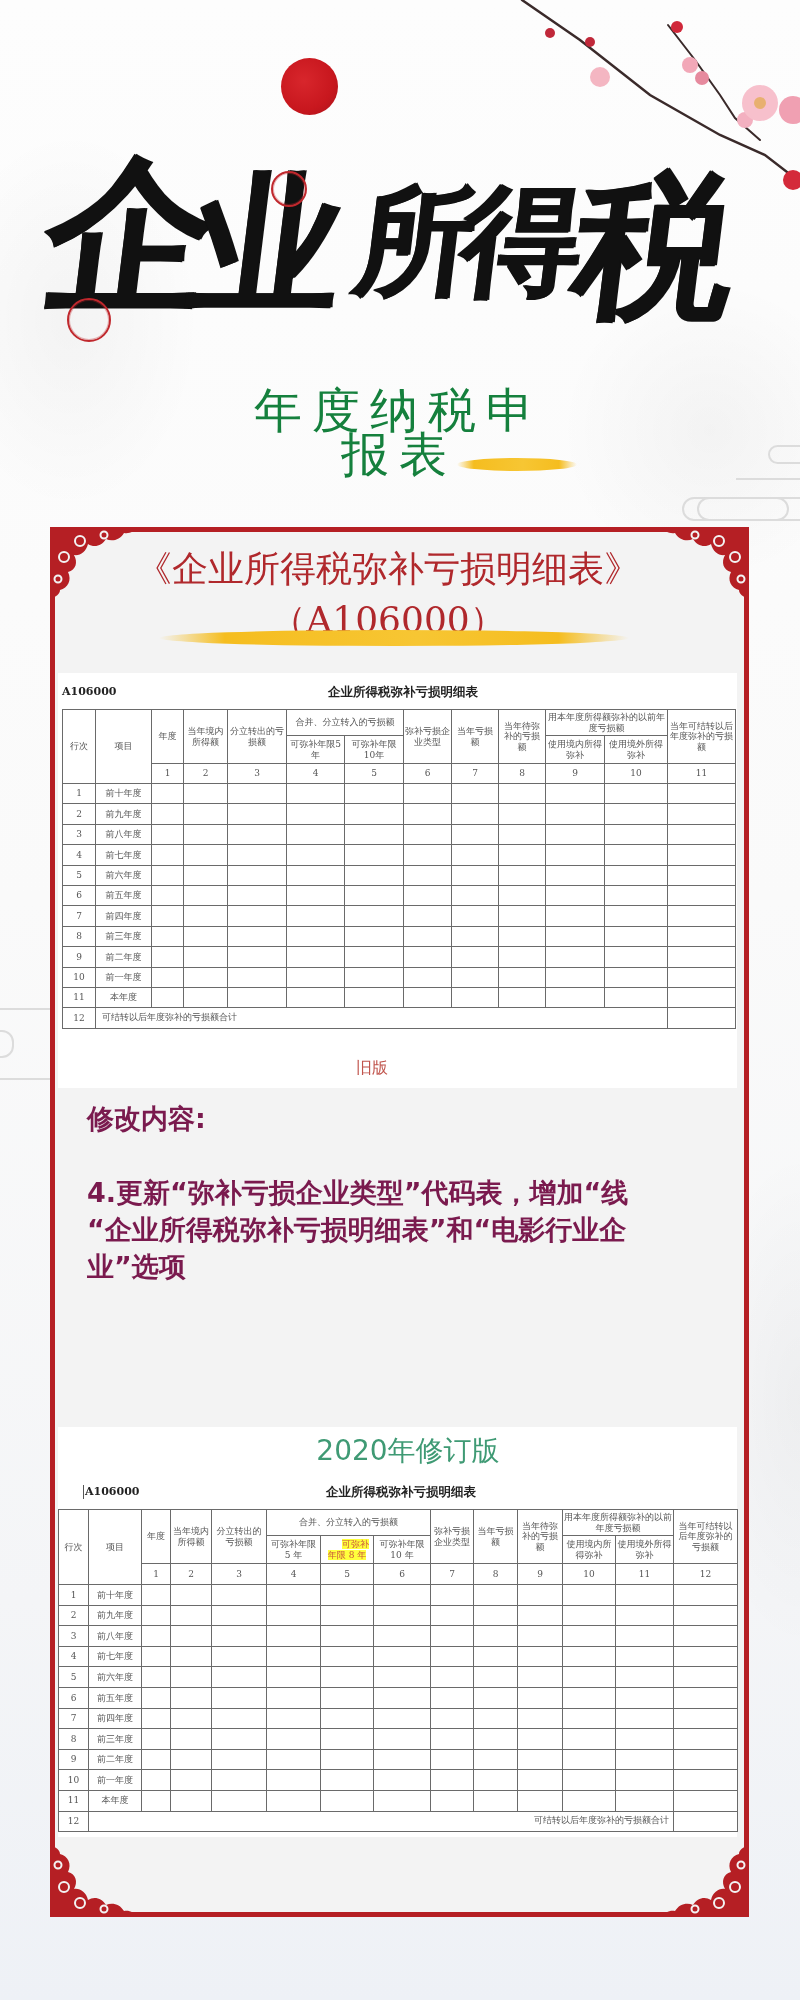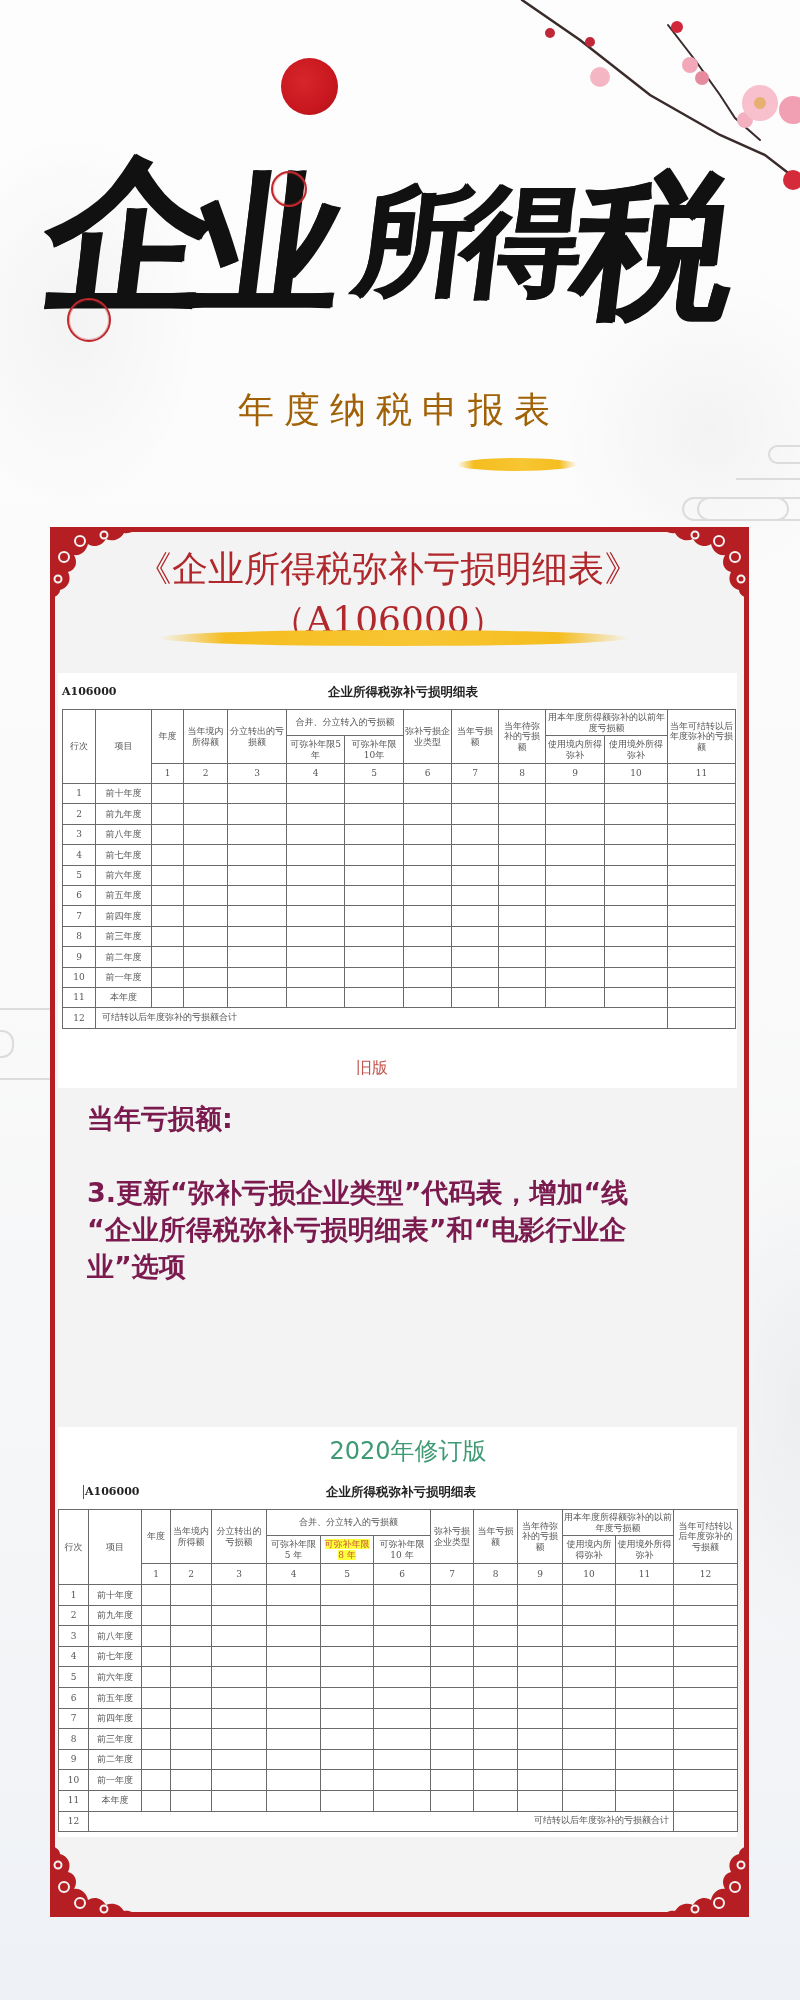--- a/index.html
+++ b/index.html
@@ -21,22 +21,22 @@
   .sun{left:281px;top:58px;width:57px;height:57px;border-radius:50%;
        background:radial-gradient(circle at 40% 40%,#d8262c,var(--sun-red) 60%,#a9121a);}
   .ring{border:2px solid #c0282d;border-radius:50%;box-shadow:0 0 0 1px rgba(192,40,45,0.35) inset;}
   .callig{position:absolute;line-height:1;color:#111;font-family:"DejaVu Serif", serif;font-weight:900;
           transform:skewX(-7deg);text-shadow:2px 0 0 #111,0 1px 0 #111;}
   .c0{left:46px;top:150px;font-size:168px;}
   .c1{left:192px;top:168px;font-size:150px;}
   .c2{left:356px;top:182px;font-size:118px;}
   .c3{left:462px;top:180px;font-size:120px;}
   .c4{left:576px;top:168px;font-size:158px;}
-  .subtitle{left:234px;top:388px;width:330px;text-align:center;font-size:36px;line-height:44px;
-            letter-spacing:10px;color:#a16207;}
+  .subtitle{left:234px;top:388px;width:330px;text-align:center;font-size:48px;line-height:44px;
+            letter-spacing:10px;color:#15803d;}
   .brush{border-radius:50%;
          background:linear-gradient(90deg,rgba(245,189,31,0) 0%,var(--brush-yellow) 14%,#f7c633 55%,var(--brush-yellow) 85%,rgba(245,189,31,0) 100%);}
   .deco-pill{border:2px solid #dcdcdc;border-radius:12px;background:transparent;}
   .deco-line{background:#dcdcdc;height:2px;}
 
   
   .frame{left:50px;top:527px;width:699px;height:1390px;box-sizing:border-box;
          border:5px solid var(--frame-red);background:#f3f3f3;}
   .corner{position:absolute;width:90px;height:72px;}
   .heading{left:88px;width:600px;text-align:center;font-family:"DejaVu Serif", serif;font-weight:normal;
@@ -49,21 +49,21 @@
 
   
   .tax-table{position:absolute;border-collapse:collapse;table-layout:fixed;background:#fff;
              font-family:"DejaVu Serif", serif;color:#555;font-size:9px;border:1.5px solid #222;}
   .tax-table th,.tax-table td{border:1px solid #6a6a6a;padding:0 1px;text-align:center;vertical-align:middle;
              font-weight:normal;line-height:10.5px;overflow:hidden;}
   .t1 tr.r1{height:26px;} .t1 tr.r2{height:28px;} .t1 tr.num-row{height:20px;} .t1 tbody tr{height:20.4px;}
   .t2 tr.r1{height:26px;} .t2 tr.r2{height:28px;} .t2 tr.num-row{height:21px;} .t2 tbody tr{height:20.6px;}
   .tax-table td.total-label{text-align:left;padding-left:6px;font-family:Liberation Mono, monospace;}
   .t2 td.total-label{text-align:right;padding-right:4px;}
-  .hl{background:var(--highlight);color:#c8553d;}
+  .hl{background:var(--highlight);color:#c8553d;margin-left:17px;}
 
   
   .changes{left:87px;top:1100px;width:650px;color:var(--change-text);font-weight:bold;
            font-size:27px;line-height:37px;}
   .changes .line{white-space:nowrap;}
   .changes .gap{height:37px;}
 </style>
 </head>
 <body>
 
@@ -373,29 +373,29 @@
         <td>12</td>
         <td colspan="11" class="total-label">可结转以后年度弥补的亏损额合计</td>
         <td></td>
       </tr>
     </tbody>
 </table>
 
 <div class="abs caption" style="left:322px;top:1054px;width:100px;font-size:16px;line-height:28px;color:var(--old-caption);">旧版</div>
 
 <div class="abs changes">
-  <div class="line">当年亏损额:</div>
+  <div class="line">修改内容:</div>
   <div class="gap"></div>
-  <div class="line">3.更新“弥补亏损企业类型”代码表，增加“线</div>
+  <div class="line">4.更新“弥补亏损企业类型”代码表，增加“线</div>
   <div class="line">“企业所得税弥补亏损明细表”和“电影行业企</div>
   <div class="line">业”选项</div>
 </div>
 
 <div class="abs panel" style="left:58px;top:1427px;width:679px;height:410px;"></div>
-<div class="abs caption" style="left:308px;top:1436px;width:200px;font-size:24px;line-height:30px;color:var(--new-caption);">2020年修订版</div>
+<div class="abs caption" style="left:308px;top:1436px;width:200px;font-size:28px;line-height:30px;color:var(--new-caption);">2020年修订版</div>
 <div class="abs form-code" style="left:83px;top:1485px;border-left:1px solid #555;padding-left:1px;">A106000</div>
 <div class="abs form-title" style="left:281px;top:1485px;">企业所得税弥补亏损明细表</div>
 
 <table class="tax-table t2" style="left:58px;top:1509px;width:679px;">
   <colgroup>
     <col style="width:30px">
       <col style="width:53px">
       <col style="width:29px">
       <col style="width:41px">
       <col style="width:55px">

